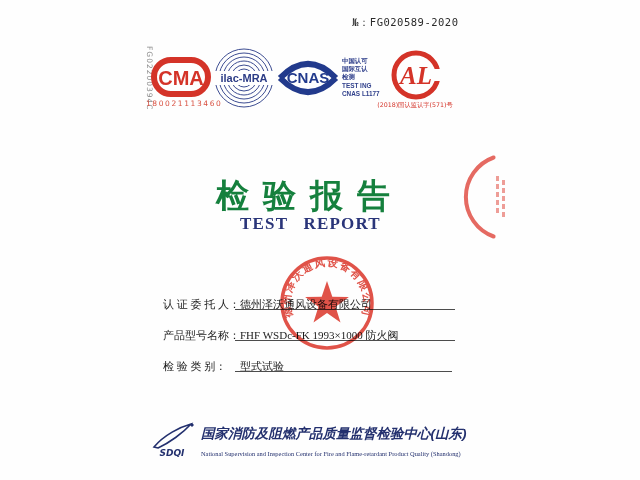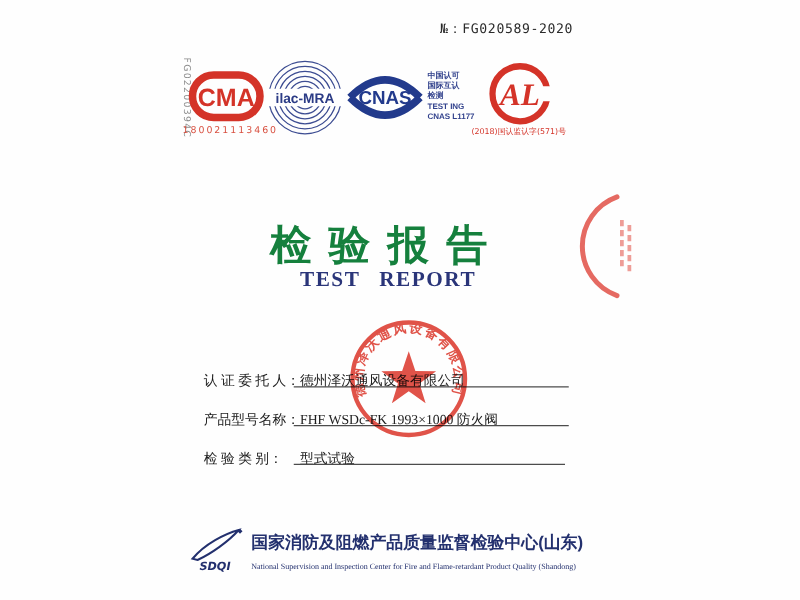--- a/index.html
+++ b/index.html
@@ -40,21 +40,21 @@
   .r1t { top:297px; } .r1u { top:309px; }
   .r2t { top:328px; } .r2u { top:340px; }
   .r3t { top:359px; } .r3u { top:371px; width:217px; }
 
   
   .seal-main { position:absolute; left:272px; top:248px; opacity:.88; mix-blend-mode:multiply; }
   .seal-partial { position:absolute; left:452px; top:150px; opacity:.8; mix-blend-mode:multiply; }
 
   
   .footer-zh { position:absolute; left:201px; top:425px; font-size:13.5px; font-weight:bold;
-               color:#23306e; white-space:nowrap; font-family:"Liberation Sans", sans-serif; }
+               color:#23306e; white-space:nowrap; font-family:"Liberation Sans", sans-serif;font-style:italic; }
   .footer-en { position:absolute; left:201px; top:450px; font-size:6.4px; color:#23306e;
                white-space:nowrap; font-family:"Liberation Serif", serif; }
   .sdqi { position:absolute; left:150px; top:422px; }
 </style>
 </head>
 <body>
 
 <div class="page">
 
   <div class="report-no">

